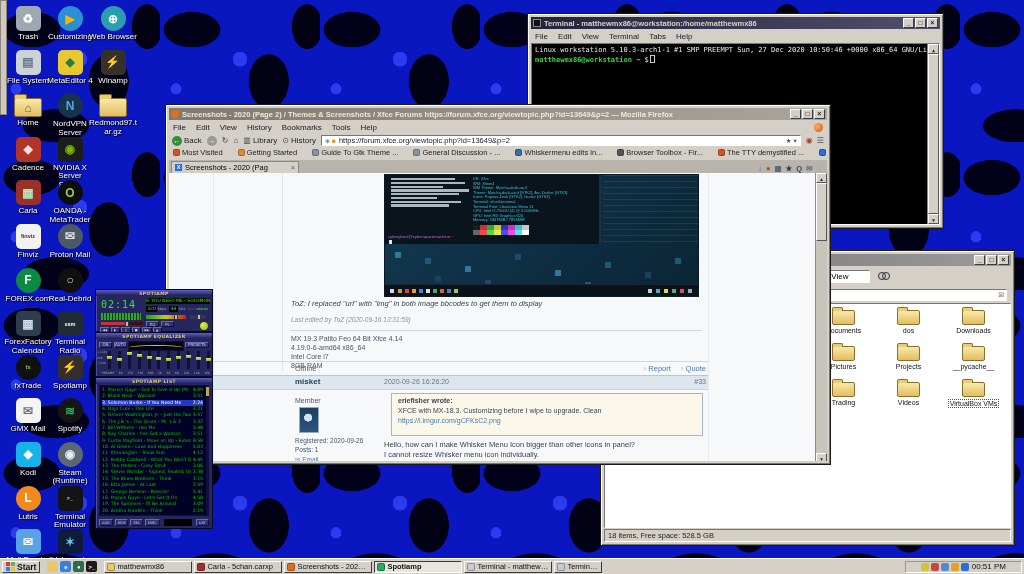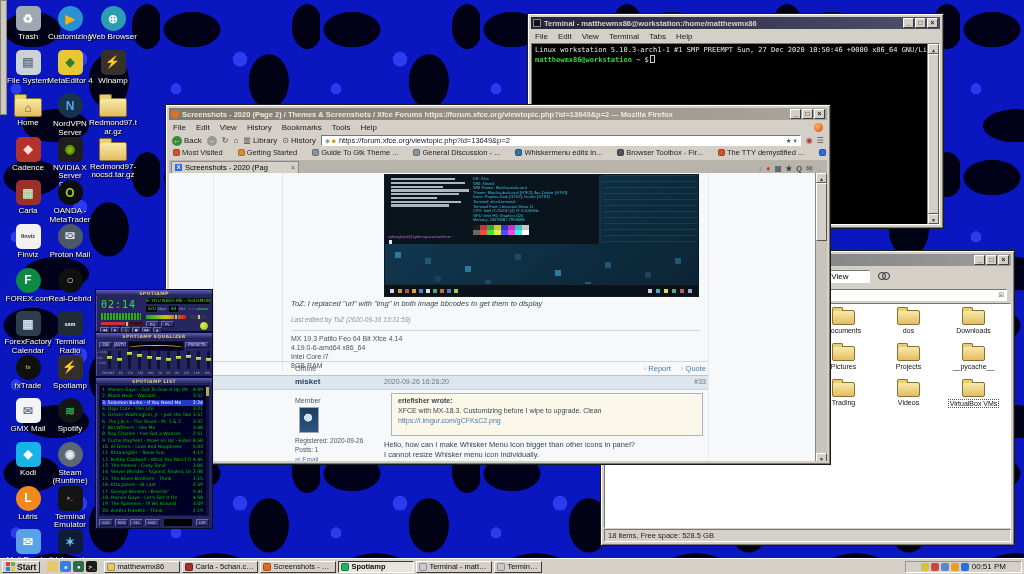--- a/index.html
+++ b/index.html
@@ -186,21 +186,21 @@
 .taskbar{position:absolute;left:0;bottom:0;width:1024px;height:16px;background:#d4d0c8;border-top:1px solid #fff;display:flex;align-items:center;gap:3px;padding:0 2px;z-index:10}
 .start{height:12px;display:flex;align-items:center;gap:2px;padding:0 3px;background:#d4d0c8;border:1px solid;border-color:#fff #3a3a3a #3a3a3a #fff;font-size:8.5px;font-weight:bold;color:#111}
 .flag{width:9px;height:9px;display:grid;grid-template-columns:1fr 1fr;gap:.5px}
 .flag b{display:block}
 .flag b:nth-child(1){background:#e03a2e}.flag b:nth-child(2){background:#6ab04c}
 .flag b:nth-child(3){background:#3a7edb}.flag b:nth-child(4){background:#e8c832}
 .ql{display:flex;gap:2px;padding:0 4px;align-items:center}
 .qlb{width:11px;height:11px;border-radius:2px;display:flex;align-items:center;justify-content:center;font-size:6px;color:#fff;font-weight:bold}
 .qlb i{font-style:normal}
 .tasks{display:flex;gap:2px}
-.task{width:76px;height:12px;background:#d4d0c8;border:1px solid;border-color:#fff #3a3a3a #3a3a3a #fff;display:flex;align-items:center;gap:2px;padding:0 2px;font-size:7.5px;color:#111;overflow:hidden;white-space:nowrap}
+.task{width:88px;height:12px;background:#d4d0c8;border:1px solid;border-color:#fff #3a3a3a #3a3a3a #fff;display:flex;align-items:center;gap:2px;padding:0 2px;font-size:7.5px;color:#111;overflow:hidden;white-space:nowrap}
 .task.active{border-color:#3a3a3a #fff #fff #3a3a3a;background:#e8e5de;font-weight:bold}
 .task:last-child{width:48px}
 .task-ic{width:8px;height:8px;border-radius:2px;flex:none;border:1px solid rgba(0,0,0,.3)}
 .task-lb{overflow:hidden;text-overflow:ellipsis}
 .tray{margin-left:auto;display:flex;align-items:center;gap:3px;height:12px;border:1px solid;border-color:#9a968e #fff #fff #9a968e;padding:0 15px}
 .tray-ics{display:flex;gap:2px}
 .tray-ic{width:8px;height:8px;border-radius:2px}
 .clock{font-size:8px;color:#111}
 </style>
 </head>
@@ -383,26 +383,20 @@
       <div class="dicon tile" style="background: rgb(53, 49, 42);">
         <span class="g" style="color: rgb(255, 204, 51);">⚡</span>
       </div>
       <div class="dlabel">Winamp</div>
     </div>
     <div class="dt-item">
       <div class="dicon folder">
         <span class="g" style="color: rgb(122, 92, 30);"></span>
       </div>
       <div class="dlabel">Redmond97.t ar.gz</div>
-    </div>
-    <div class="dt-item">
-      <div class="dicon folder">
-        <span class="g" style="color: rgb(122, 92, 30);"></span>
-      </div>
-      <div class="dlabel">Redmond97-nocsd.tar.gz</div>
     </div>
   </div>
 
 <div class="window term">
   <div class="titlebar">
     <span class="ticon-sm"></span>
     <span class="ttext">Terminal - matthewmx86@workstation:/home/matthewmx86</span>
     <span class="tbtns">
 
     <span class="tbtn">_</span>

